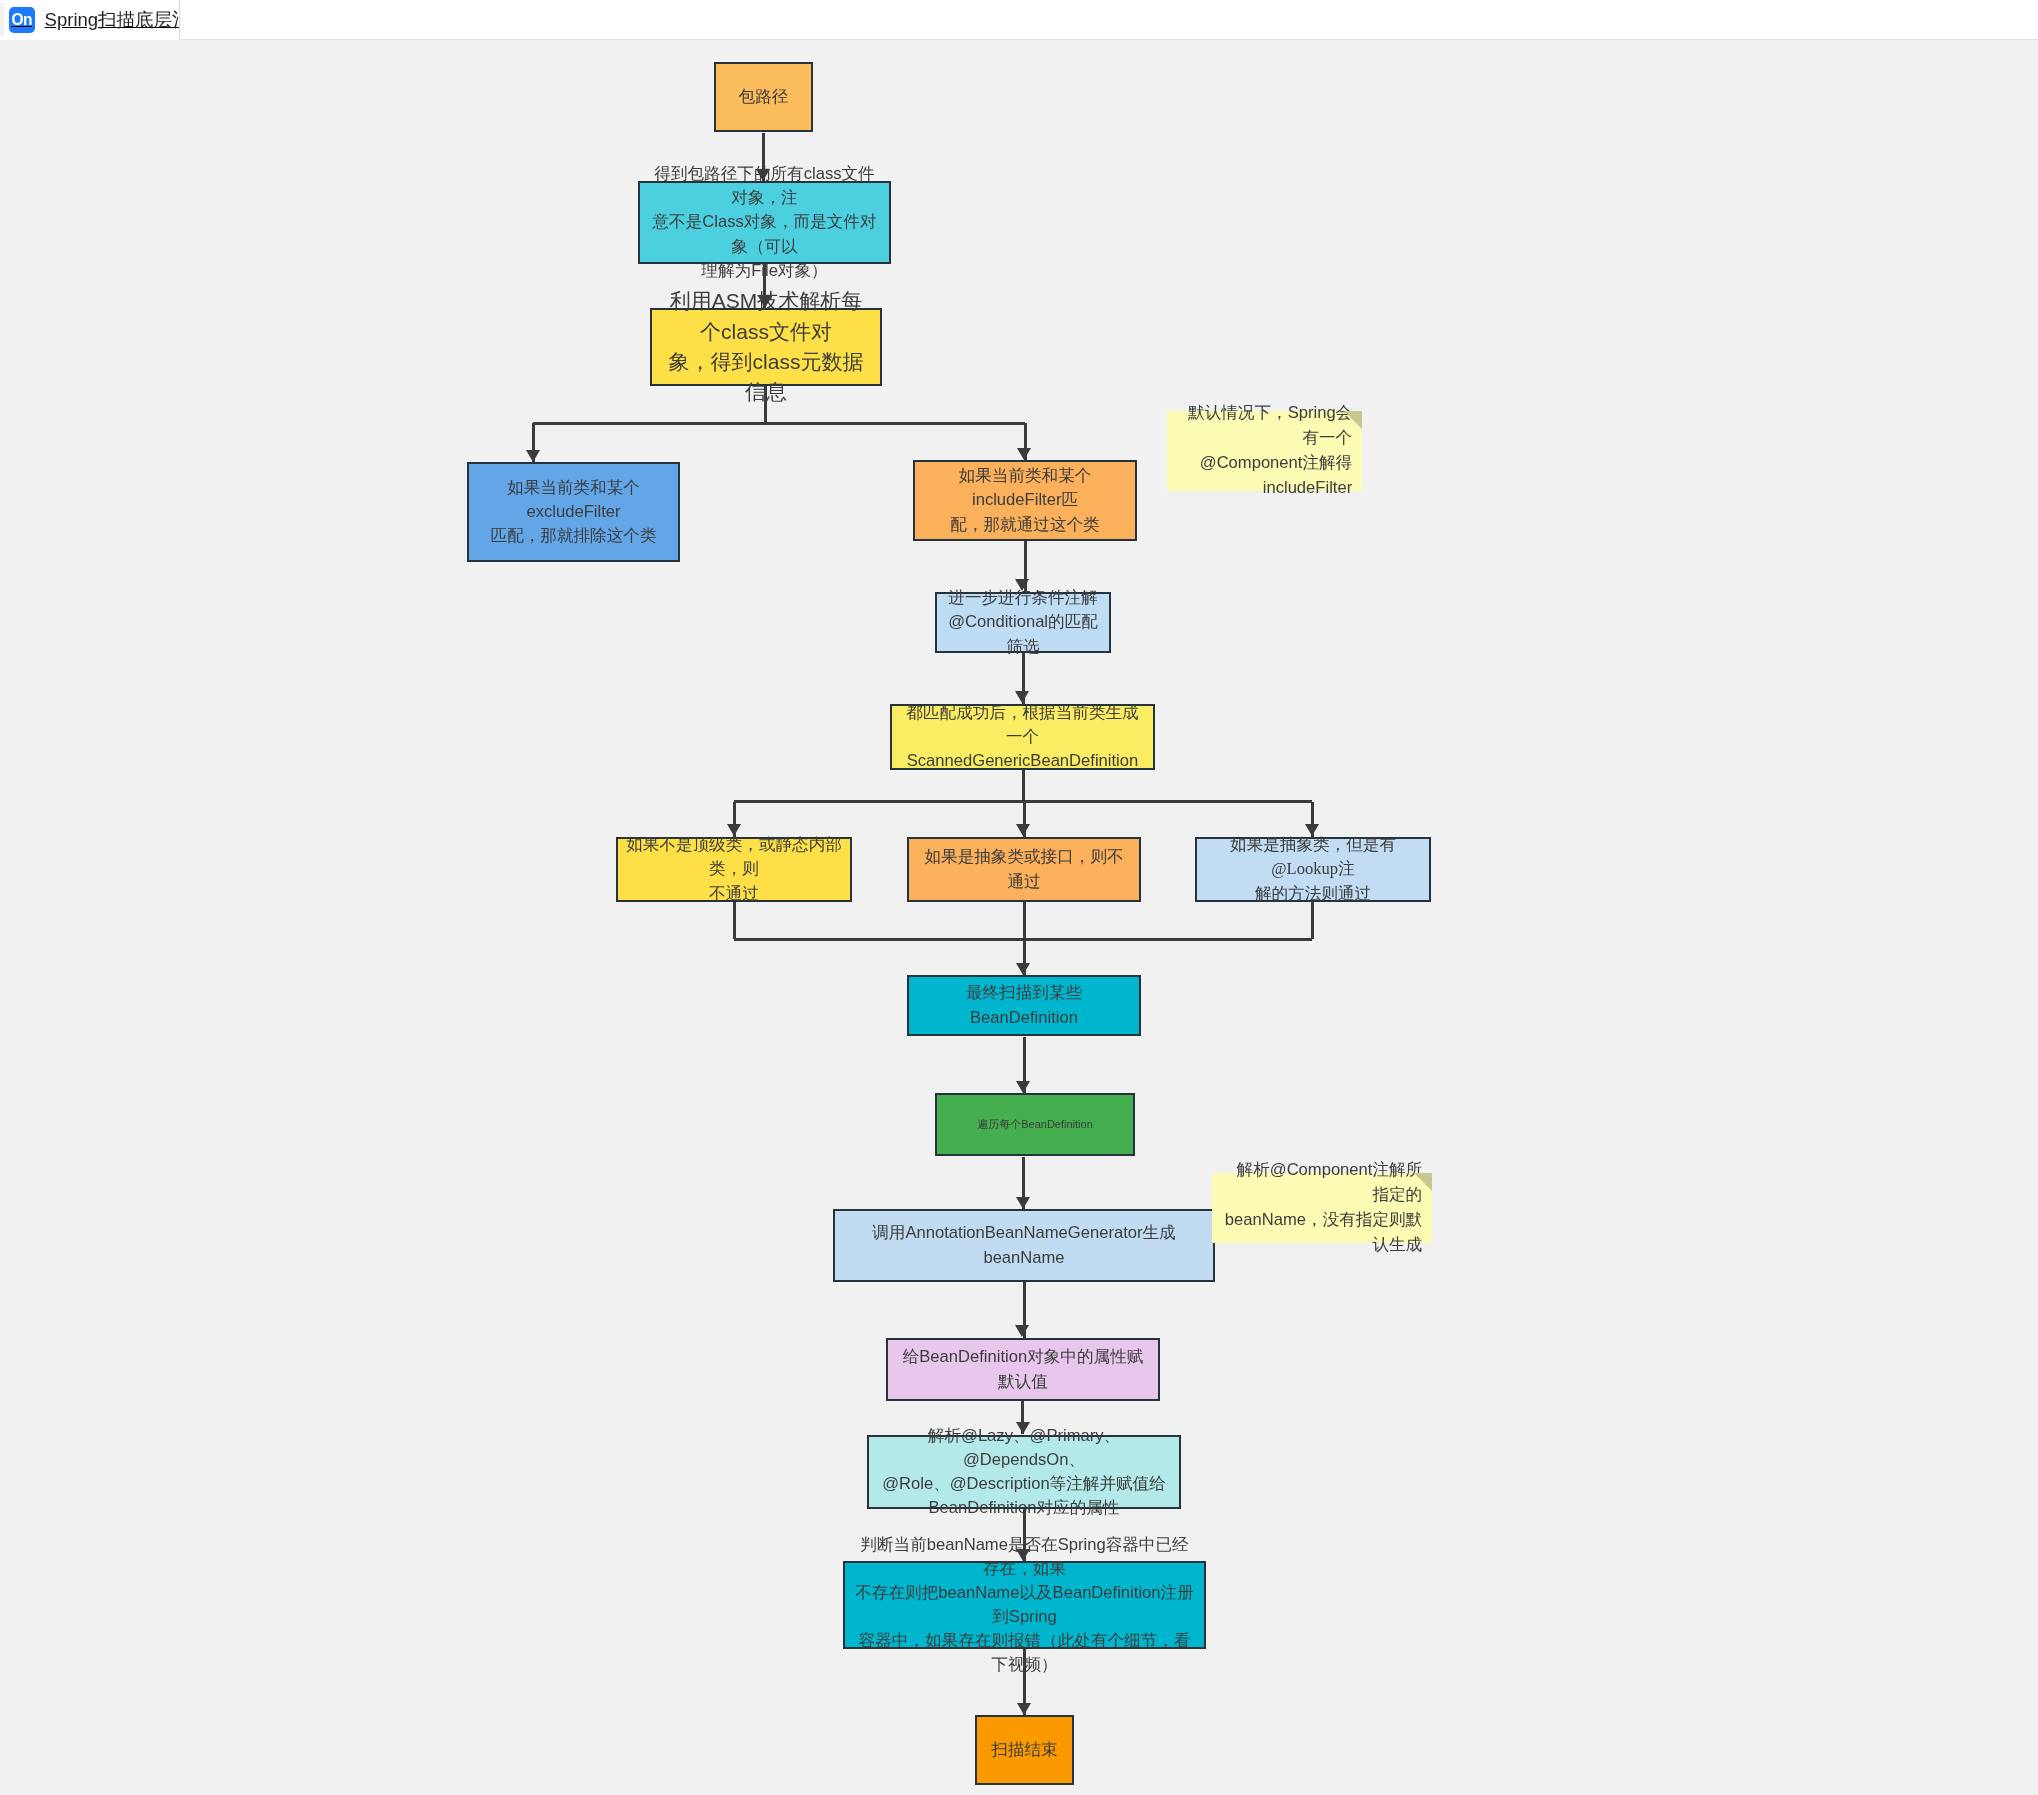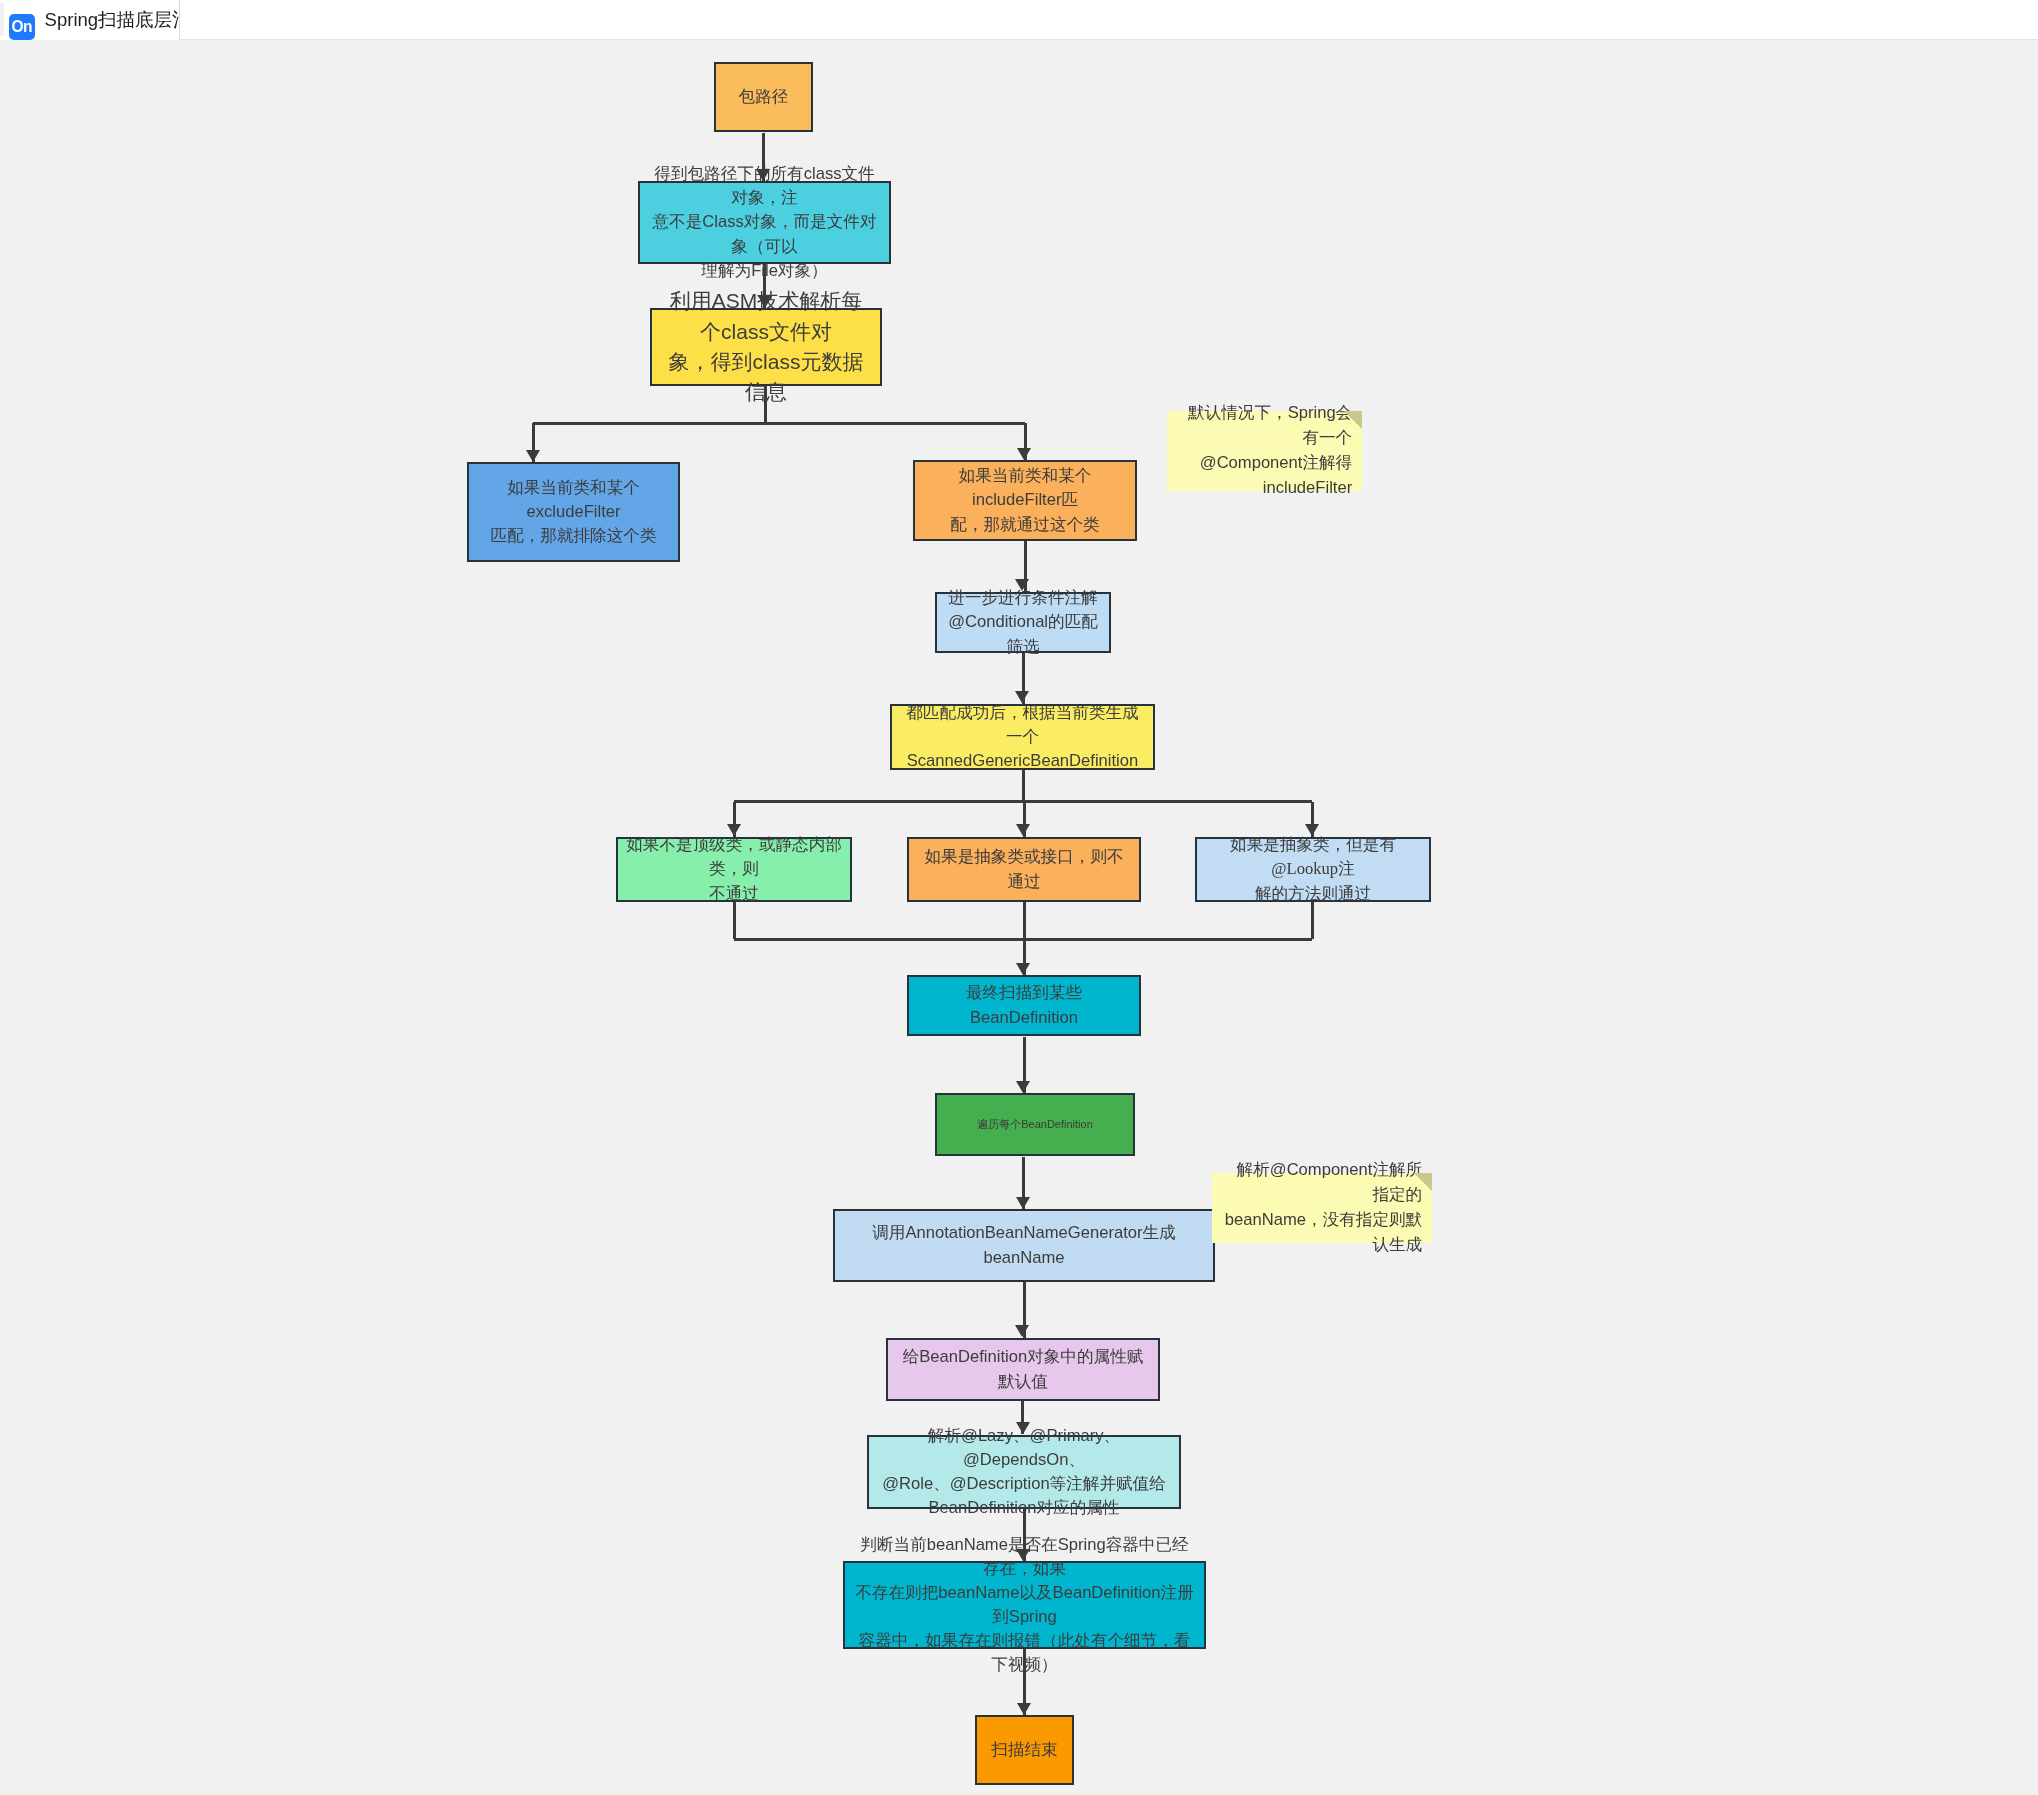--- a/index.html
+++ b/index.html
@@ -24,24 +24,25 @@
     box-sizing: border-box;
   }
   #tab {
     position: absolute;
     left: 0; top: 0;
     width: 180px; height: 40px;
     background: #ffffff;
     border-right: 1px solid #dadada;
     box-sizing: border-box;
     display: flex;
-    align-items: flex-end;
+    align-items: center;
     padding-left: 8.8px;
     overflow: hidden;
     white-space: nowrap;
+    text-decoration: underline;
   }
   #tab-favicon {
     flex: 0 0 auto;
     width: 26px; height: 26px;
     border-radius: 4.9px;
     background: #1d7afc;
     color: #ffffff;
     font-size: 15.6px;
     font-weight: bold;
     letter-spacing: -0.5px;
@@ -191,21 +192,21 @@
         <div class="node" style="background: #fde047; left: 650px; top: 268px; width: 232px; height: 78px; font-size: 21px; align-items: center;"><span>利用ASM技术解析每个class文件对
 象，得到class元数据信息</span></div>
         <div class="node" style="background: rgb(99, 166, 232); left: 427px; top: 422px; width: 213px; height: 100px; font-size: 16.6px; margin-left: 40px;"><span>如果当前类和某个excludeFilter
 匹配，那就排除这个类</span></div>
         <div class="node" style="background: rgb(251, 176, 92); left: 913px; top: 420px; width: 224px; height: 81px; font-size: 16.6px;"><span>如果当前类和某个includeFilter匹
 配，那就通过这个类</span></div>
         <div class="node" style="background: rgb(191, 220, 245); left: 935px; top: 552px; width: 176px; height: 61px; font-size: 16.6px;"><span>进一步进行条件注解
 @Conditional的匹配筛选</span></div>
         <div class="node" style="background: rgb(251, 237, 99); left: 890px; top: 664px; width: 265px; height: 66px; font-size: 16.6px;"><span>都匹配成功后，根据当前类生成一个
 ScannedGenericBeanDefinition</span></div>
-        <div class="node" style="background: #86efac; left: 616px; top: 797px; width: 236px; height: 65px; font-size: 16.6px;"><span>如果不是顶级类，或静态内部类，则
+        <div class="node" style="background: #fde047; left: 616px; top: 797px; width: 236px; height: 65px; font-size: 16.6px;"><span>如果不是顶级类，或静态内部类，则
 不通过</span></div>
         <div class="node" style="background: rgb(251, 176, 92); left: 907px; top: 797px; width: 234px; height: 65px; font-size: 16.6px;"><span>如果是抽象类或接口，则不通过</span></div>
         <div class="node" style="background: rgb(193, 220, 243); left: 1195px; top: 797px; width: 236px; height: 65px; font-size: 16.6px; font-family: Liberation Serif, serif;"><span>如果是抽象类，但是有@Lookup注
 解的方法则通过</span></div>
         <div class="node" style="background: rgb(0, 182, 207); left: 907px; top: 935px; width: 234px; height: 61px; font-size: 16.6px;"><span>最终扫描到某些BeanDefinition</span></div>
         <div class="node" style="background: rgb(69, 174, 78); left: 924px; top: 1053px; width: 200px; height: 63px; font-size: 11px; margin-left: 11px;"><span>遍历每个BeanDefinition</span></div>
         <div class="node" style="background: rgb(192, 219, 242); left: 833px; top: 1169px; width: 382px; height: 73px; font-size: 16.6px;"><span>调用AnnotationBeanNameGenerator生成beanName</span></div>
         <div class="node" style="background: rgb(231, 200, 236); left: 886px; top: 1298px; width: 274px; height: 63px; font-size: 16.6px; text-align: center;"><span>给BeanDefinition对象中的属性赋默认值</span></div>
         <div class="node" style="background: rgb(180, 233, 233); left: 867px; top: 1395px; width: 314px; height: 74px; font-size: 16.6px;"><span>解析@Lazy、@Primary、@DependsOn、
 @Role、@Description等注解并赋值给

